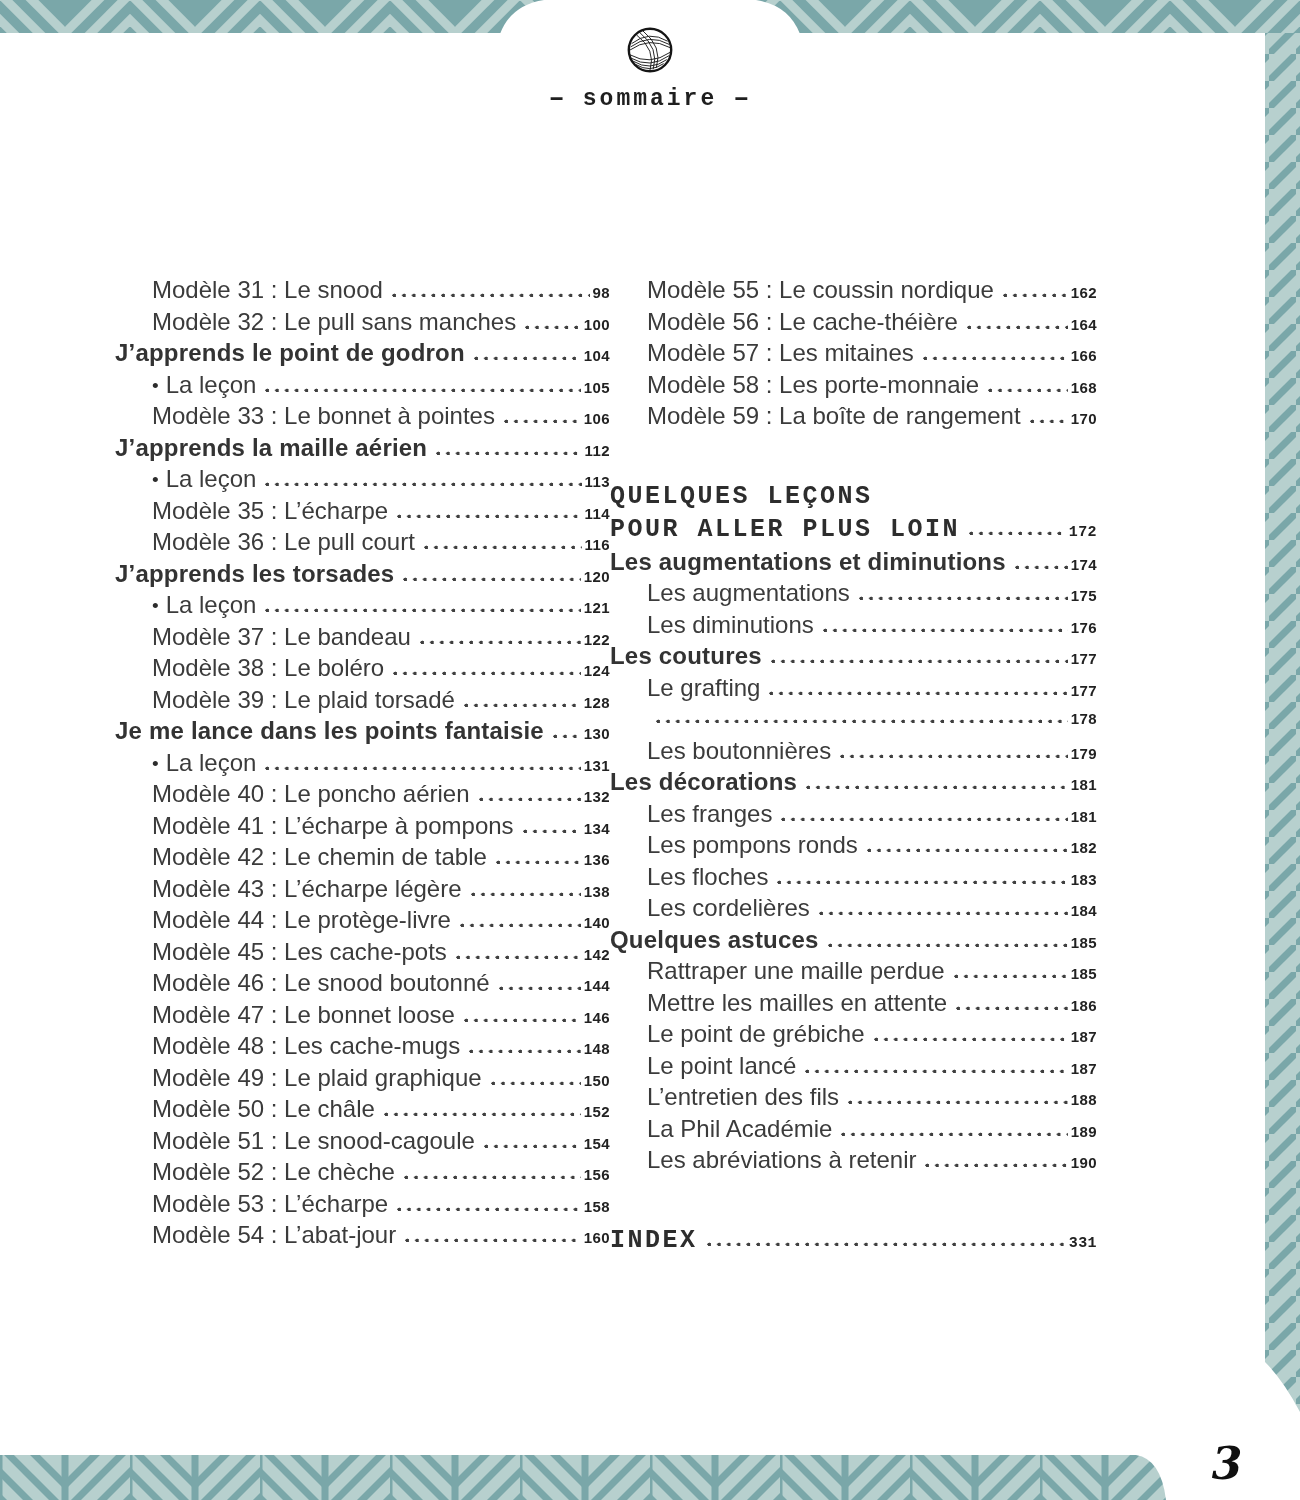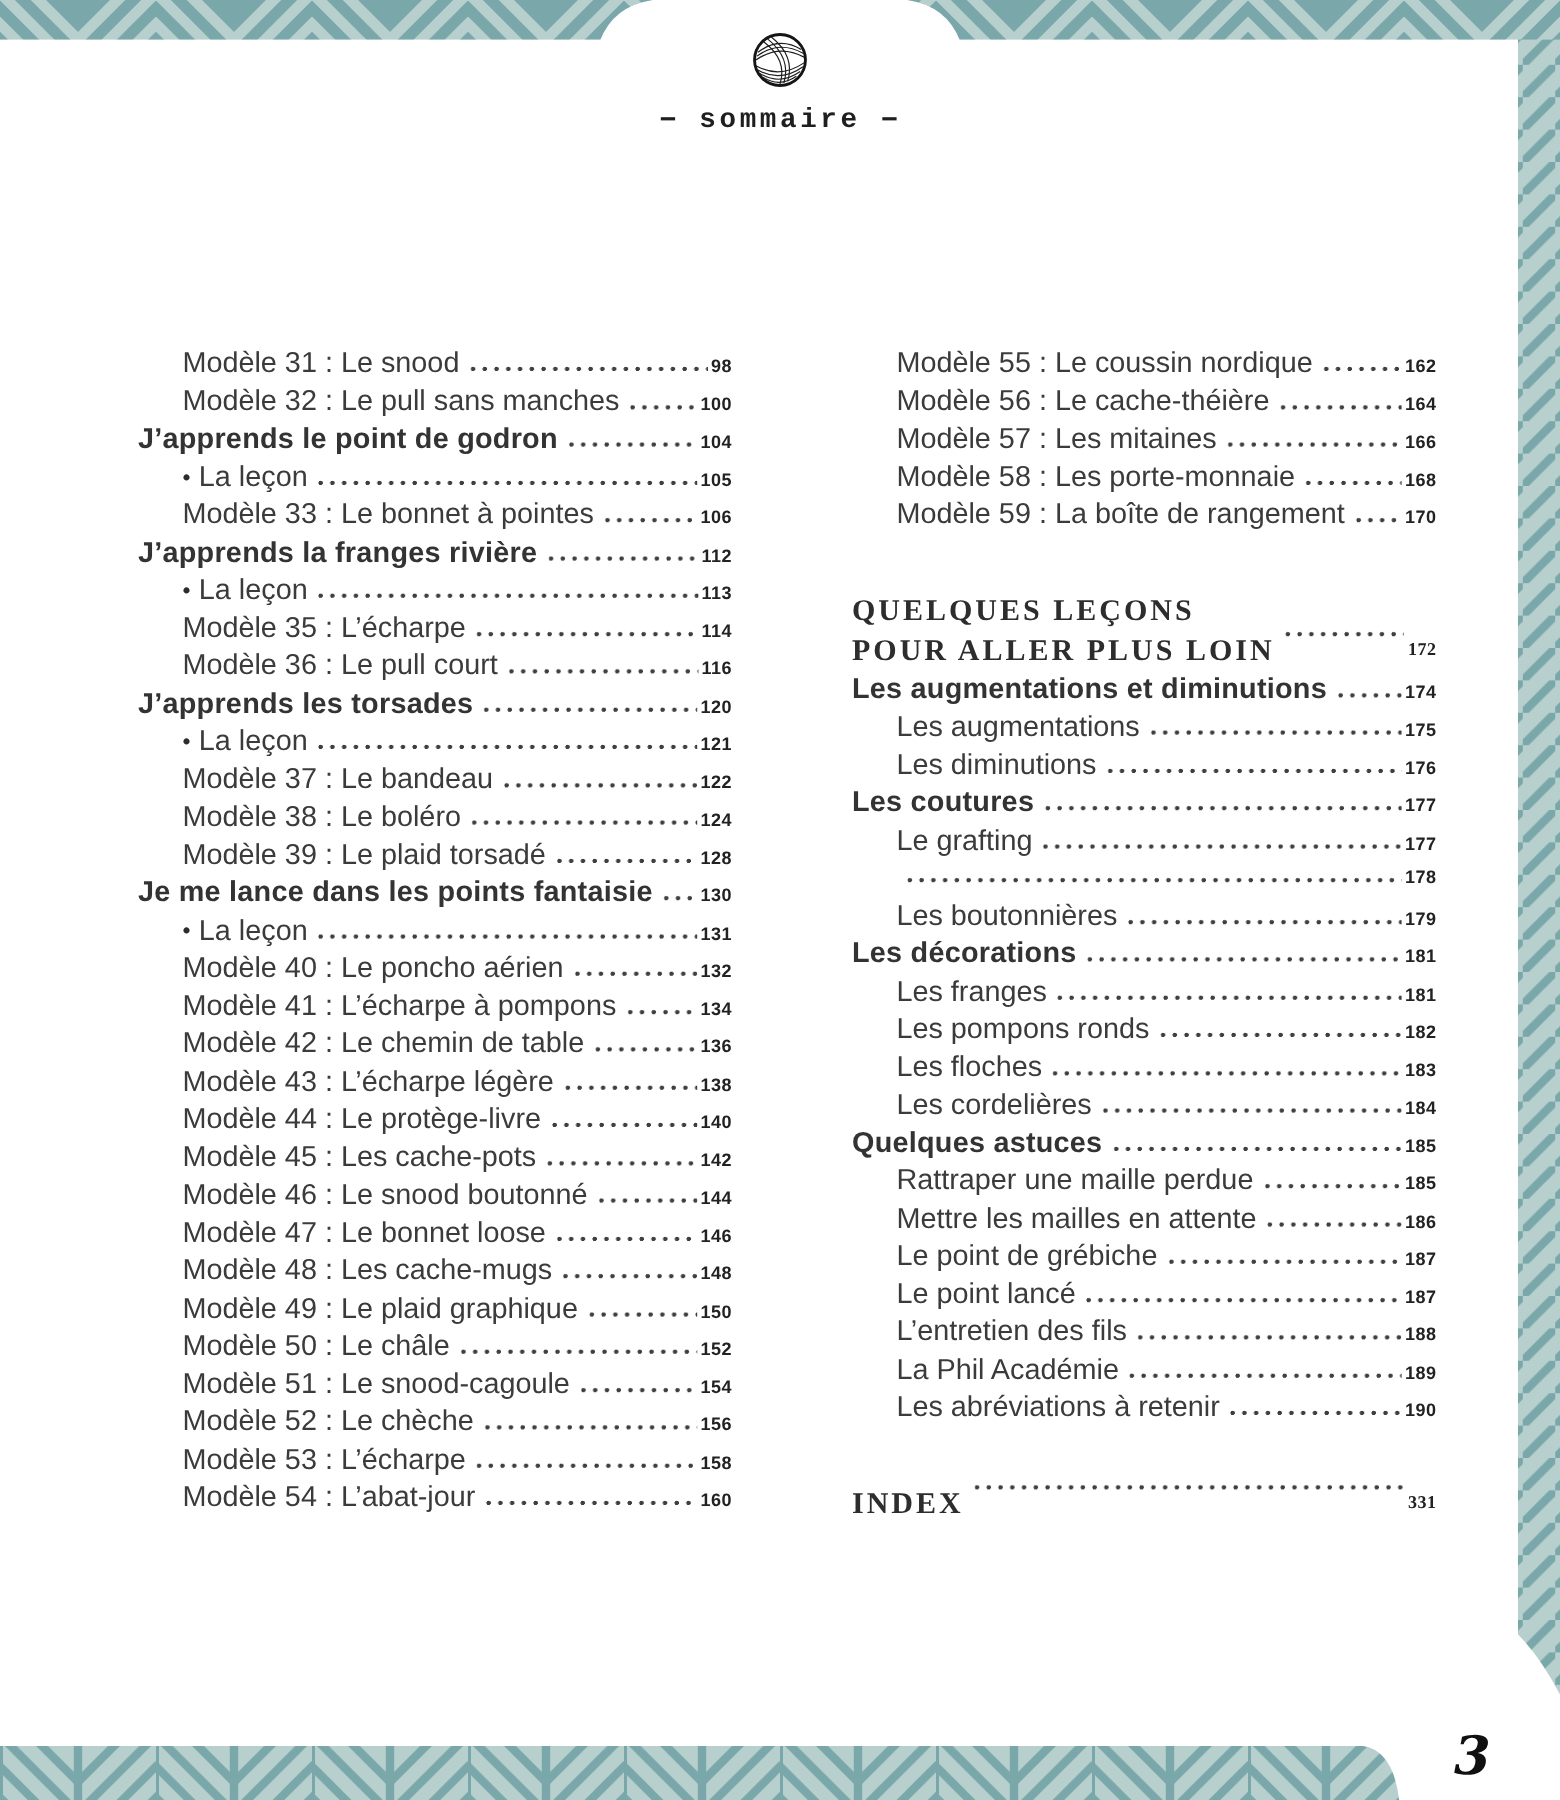--- a/index.html
+++ b/index.html
@@ -19,29 +19,29 @@
   .masthead{position:absolute;top:26px;left:0;width:100%;text-align:center}
   .yarn{display:inline-block;width:48px;height:48px}
   .yarn svg{width:48px;height:48px;display:block;margin:0 auto}
   .title-line{
     margin-top:6px;display:flex;justify-content:center;align-items:center;gap:16px;
     font-family:"Liberation Mono",monospace;font-weight:700;font-size:27px;
     letter-spacing:2px;color:#1f1f1f;
   }
   .title-line h1{font-size:23px;font-weight:700;letter-spacing:3px}
   
-  .columns{position:absolute;top:287px;left:115px;display:flex;gap:100px}
+  .columns{position:absolute;top:274px;left:115px;display:flex;}
   .col{width:495px;display:flex;flex-direction:column}
   .col.right{width:487px}
   .row{display:flex;align-items:baseline;height:31.5px;font-size:24px;line-height:31.5px;white-space:nowrap}
   .row.item{padding-left:37px}
   .row.header{font-weight:700;color:#333333;letter-spacing:.2px}
   .row.typewriter{
-    font-family:Liberation Serif, serif;font-weight:700;font-size:25px;
-    letter-spacing:2.5px;color:#2d2d2d;height:33px;line-height:33px;align-items:flex-end;
+    font-family:Liberation Mono, monospace;font-weight:700;font-size:25px;
+    letter-spacing:2.5px;color:#2d2d2d;height:33px;line-height:33px;
   }
   .gap-s{}
   .gap-l{margin-top:48px}
   .label{white-space:nowrap}
   .bullet{display:inline-block;margin-right:7px;font-size:19px;vertical-align:1px;color:#2c2c2c}
   .leader{
     flex:1 1 auto;height:5px;margin:0 3px 1px 9px;align-self:baseline;
     background-image:radial-gradient(circle at 2.2px 2.4px,#3f3f3f 1.65px,transparent 2.05px);
     background-size:9.8px 5px;background-repeat:repeat-x;background-position:left bottom;
   }
@@ -165,21 +165,21 @@
         <span class="label"><span class="bullet">•</span>La leçon</span>
         <span class="leader"></span>
         <span class="num">105</span>
       </div>
       <div class="row item">
         <span class="label">Modèle 33 : Le bonnet à pointes</span>
         <span class="leader"></span>
         <span class="num">106</span>
       </div>
       <div class="row header gap-s">
-        <span class="label">J’apprends la franges rivière</span>
+        <span class="label">J’apprends la maille aérien</span>
         <span class="leader"></span>
         <span class="num">112</span>
       </div>
       <div class="row item">
         <span class="label"><span class="bullet">•</span>La leçon</span>
         <span class="leader"></span>
         <span class="num">113</span>
       </div>
       <div class="row item">
         <span class="label">Modèle 35 : L’écharpe</span>

